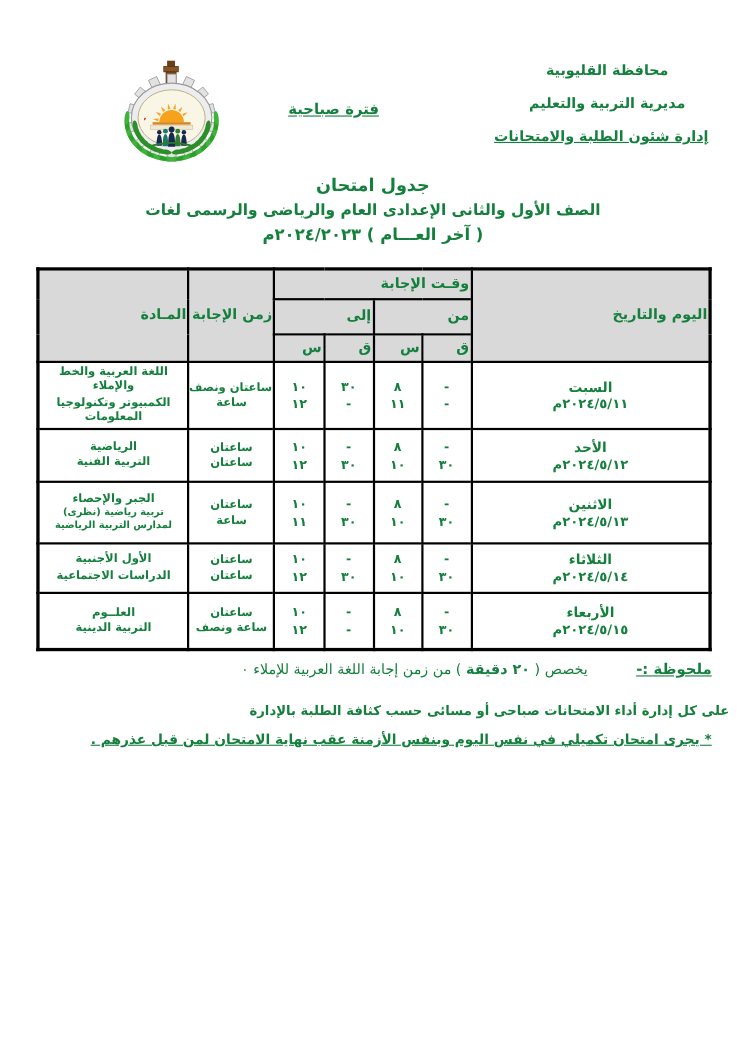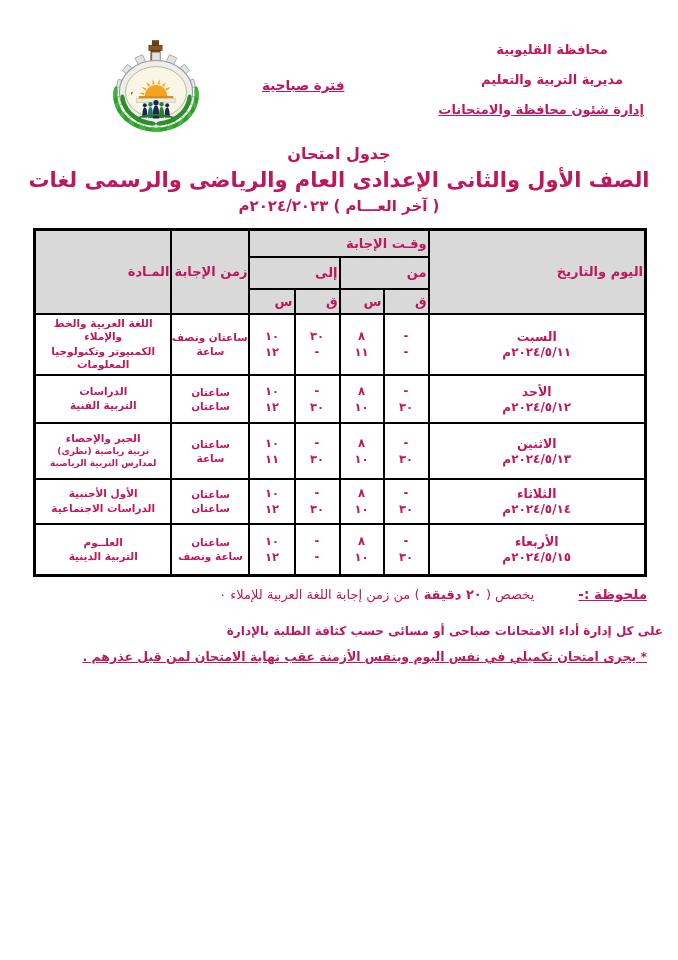--- a/index.html
+++ b/index.html
@@ -1,31 +1,31 @@
 <!DOCTYPE html>
 <html lang="ar" dir="rtl"><head>
 <meta charset="utf-8">
 <style>
   * { margin:0; padding:0; box-sizing:border-box; }
   html,body { background:#ffffff; }
   .page {
     position:relative; width:678px; height:892px; background:#ffffff;
-    font-family:"DejaVu Sans", sans-serif; color:#be185d; overflow:hidden; direction:rtl;
-    margin:0 auto;
+    font-family:"DejaVu Sans", sans-serif; color:#15803d; overflow:hidden; direction:rtl;
+    margin:15px auto;
   }
   
   .org-block { position:absolute; top:42px; right:34px; width:184px; text-align:center; font-weight:bold; font-size:13px; }
   .org-line { margin-bottom:15px; white-space:nowrap; }
   .org-line.underlined { text-decoration:underline; }
   .period-label { position:absolute; top:77px; left:262px; font-size:13.5px; font-weight:bold; text-decoration:underline; white-space:nowrap; }
   .logo { position:absolute; top:38px; left:94px; width:124px; height:104px; }
   
   .title-block { position:absolute; top:144px; left:0; width:100%; text-align:center; font-weight:bold; }
   .title-l1 { font-size:16px; margin-bottom:5px; }
-  .title-l2 { font-size:21px; margin-bottom:5px; }
+  .title-l2 { font-size:14px; margin-bottom:5px; }
   .title-l3 { font-size:15px; }
   
   .schedule-wrap { position:absolute; top:228px; right:31px; }
   table.schedule { border-collapse:collapse; table-layout:fixed; width:611px; border:3px solid #000; }
   .schedule th, .schedule td { border:2px solid #000; text-align:center; vertical-align:middle; padding:1px; overflow:hidden; }
   .schedule th { background:#d9d9d9; font-size:13px; font-weight:bold;text-align:right; }
   tr.hrow1 { height:27px; } tr.hrow2 { height:32px; } tr.hrow3 { height:25px; }
   .num { font-weight:bold; font-size:11.5px; margin:2px 0; }
   .day-name { font-weight:bold; font-size:12.5px; margin:1px 0; }
   .day-date { font-weight:bold; font-size:12px; margin:1px 0; }
@@ -40,21 +40,21 @@
   .note3 { position:absolute; top:649px; right:31px; font-size:12.5px; font-weight:bold; text-decoration:underline; white-space:nowrap; }
 </style>
 </head>
 <body>
 
 <div class="page">
 
   <div class="org-block">
     <div class="org-line">محافظة القليوبية</div>
     <div class="org-line">مديرية التربية والتعليم</div>
-    <div class="org-line underlined">إدارة شئون محافظة والامتحانات</div>
+    <div class="org-line underlined">إدارة شئون الطلبة والامتحانات</div>
   </div>
 
   <div class="period-label">فترة صباحية</div>
 
   <svg class="logo" viewBox="0 0 122 102" aria-hidden="true">
     <g>
       <rect x="57" y="2" width="7" height="6" fill="#6b3f18"></rect>
       <rect x="54" y="7" width="13" height="5" fill="#8a5424" stroke="#4a2c0f" stroke-width="0.6"></rect>
       <rect x="56" y="12" width="9" height="23" fill="#7c4a1e" stroke="#4a2c0f" stroke-width="0.6"></rect>
       <line x1="56" y1="17" x2="65" y2="17" stroke="#4a2c0f" stroke-width="0.9"></line>
@@ -242,21 +242,21 @@
             </td>
             <td>
               <div class="num">١٠</div>
               <div class="num">١٢</div>
             </td>
             <td>
               <div class="dur">ساعتان</div>
               <div class="dur">ساعتان</div>
             </td>
             <td>
-              <div class="subj">الدراسات</div>
+              <div class="subj">الرياضية</div>
               <div class="subj">التربية الفنية</div>
             </td>
           </tr>
           <tr style="height: 56px;">
             <td>
               <div class="day-name">الاثنين</div>
               <div class="day-date">٢٠٢٤/٥/١٣م</div>
             </td>
             <td>
               <div class="num">-</div>

